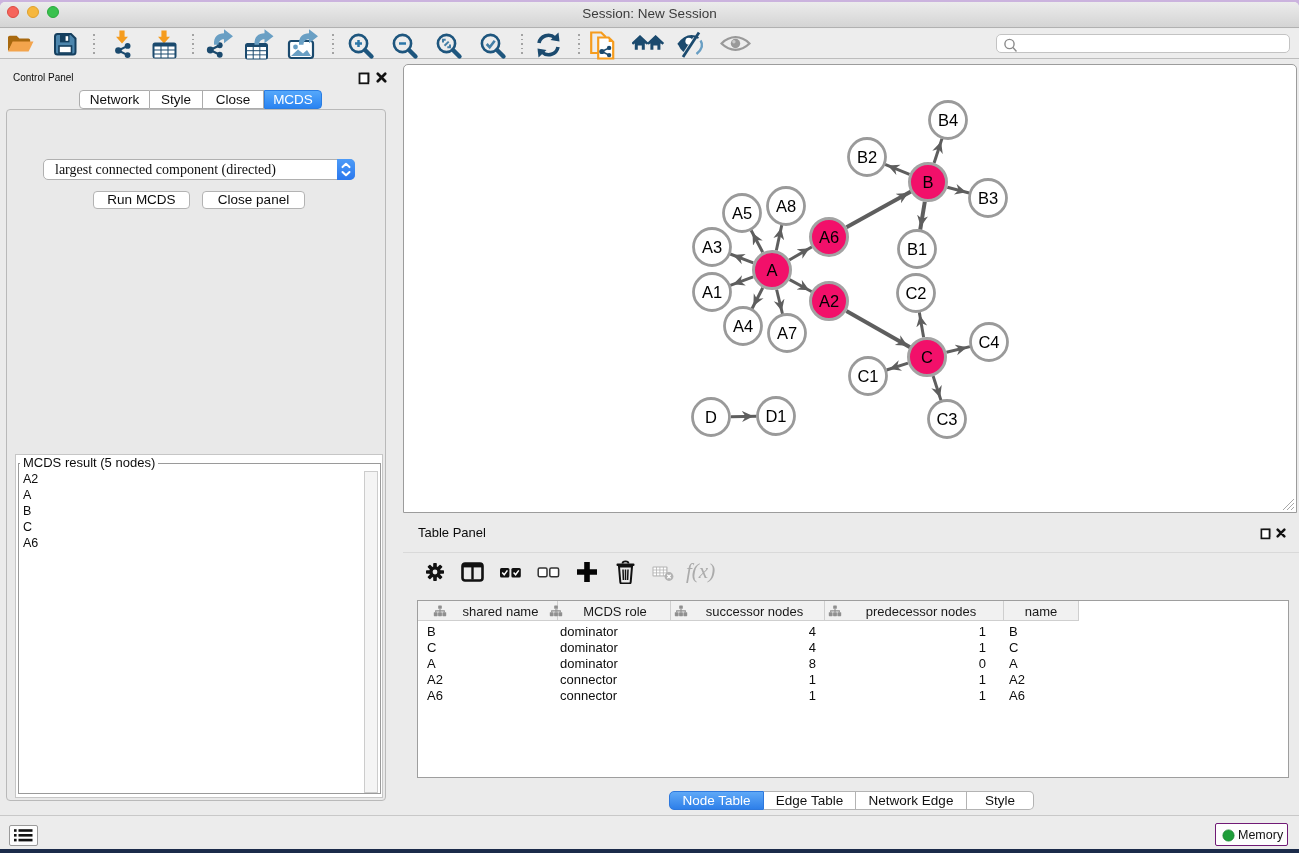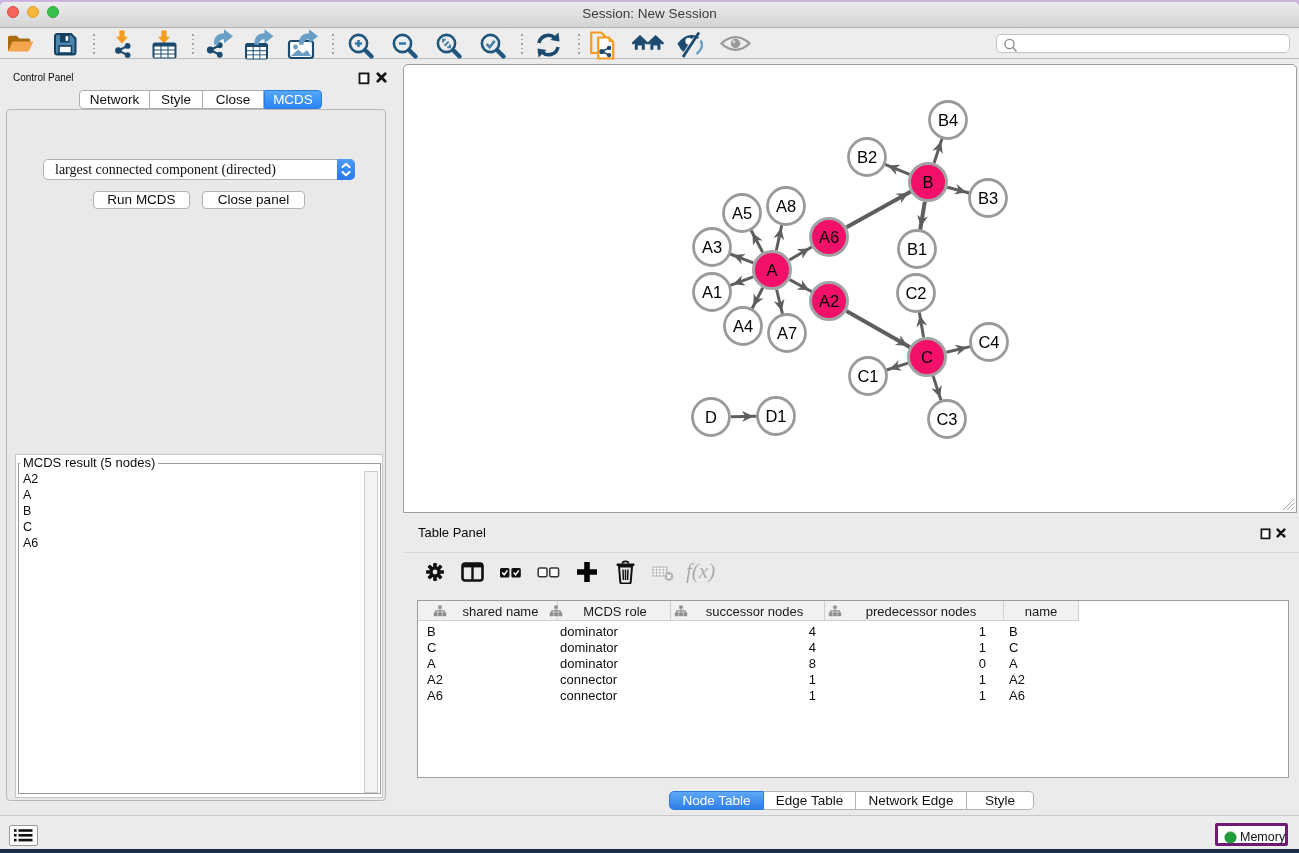--- a/index.html
+++ b/index.html
@@ -41,21 +41,21 @@
 #tbl { position:absolute; left:417px; top:598px; width:872px; height:178px; background:#fff; border:1px solid #9e9e9e; }
 #tbl-head { position:absolute; left:0; top:0; width:661px; height:20px; background:#f1f1f1; border-bottom:1px solid #cfcfcf; }
 .hcell { position:absolute; top:0; height:20px; border-right:1px solid #cfcfcf; }
 .hlab { position:absolute; top:3px; left:0; right:0; text-align:center; font-size:13px; color:#1a1a1a; }
 .hicon { position:absolute; left:3px; top:3.5px; line-height:0; } .hicon svg { display:block; }
 .trow { position:absolute; font-size:13px; color:#0d0d0d; }
 .btab { position:absolute; top:789px; height:19px; background:#fff; border:1px solid #b3b3b3; font-size:13.5px; color:#111; text-align:center; line-height:17px; }
 #statusline { position:absolute; left:0; top:813px; width:1299px; height:1px; background:#c8c8c8; }
 #statusbar { position:absolute; left:0; top:814px; width:1299px; height:30px; background:#ececec; }
 #listbtn { position:absolute; left:9px; top:9px; width:29px; height:21px; background:#fdfdfd; border:1.5px solid #9a9a9a; border-radius:2px; }
-#membtn { position:absolute; right:11px; top:7px; width:73px; height:23px; background:#fdfdfd; border:3px solid #701a75; border-radius:2px; font-size:12.5px; color:#111;margin-left:36px; }
+#membtn { position:absolute; right:11px; top:7px; width:73px; height:23px; background:#fdfdfd; border:1px solid #701a75; border-radius:2px; font-size:12.5px; color:#111;margin-left:36px; }
 </style>
 </head>
 <body>
 <div id="deskTop"></div>
 <div id="win">
 <div id="titlebar">
   <div class="tl" style="left:7px;background:#f6645c;border:0.5px solid #db4b42;"></div>
   <div class="tl" style="left:27px;background:#f6b73e;border:0.5px solid #dfa02c;"></div>
   <div class="tl" style="left:47px;background:#39c14e;border:0.5px solid #2aa83c;"></div>
   <div class="t">Session: New Session</div>

